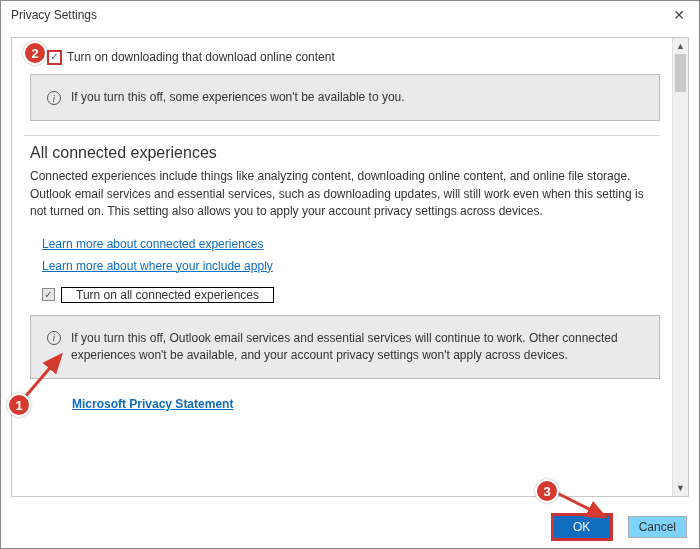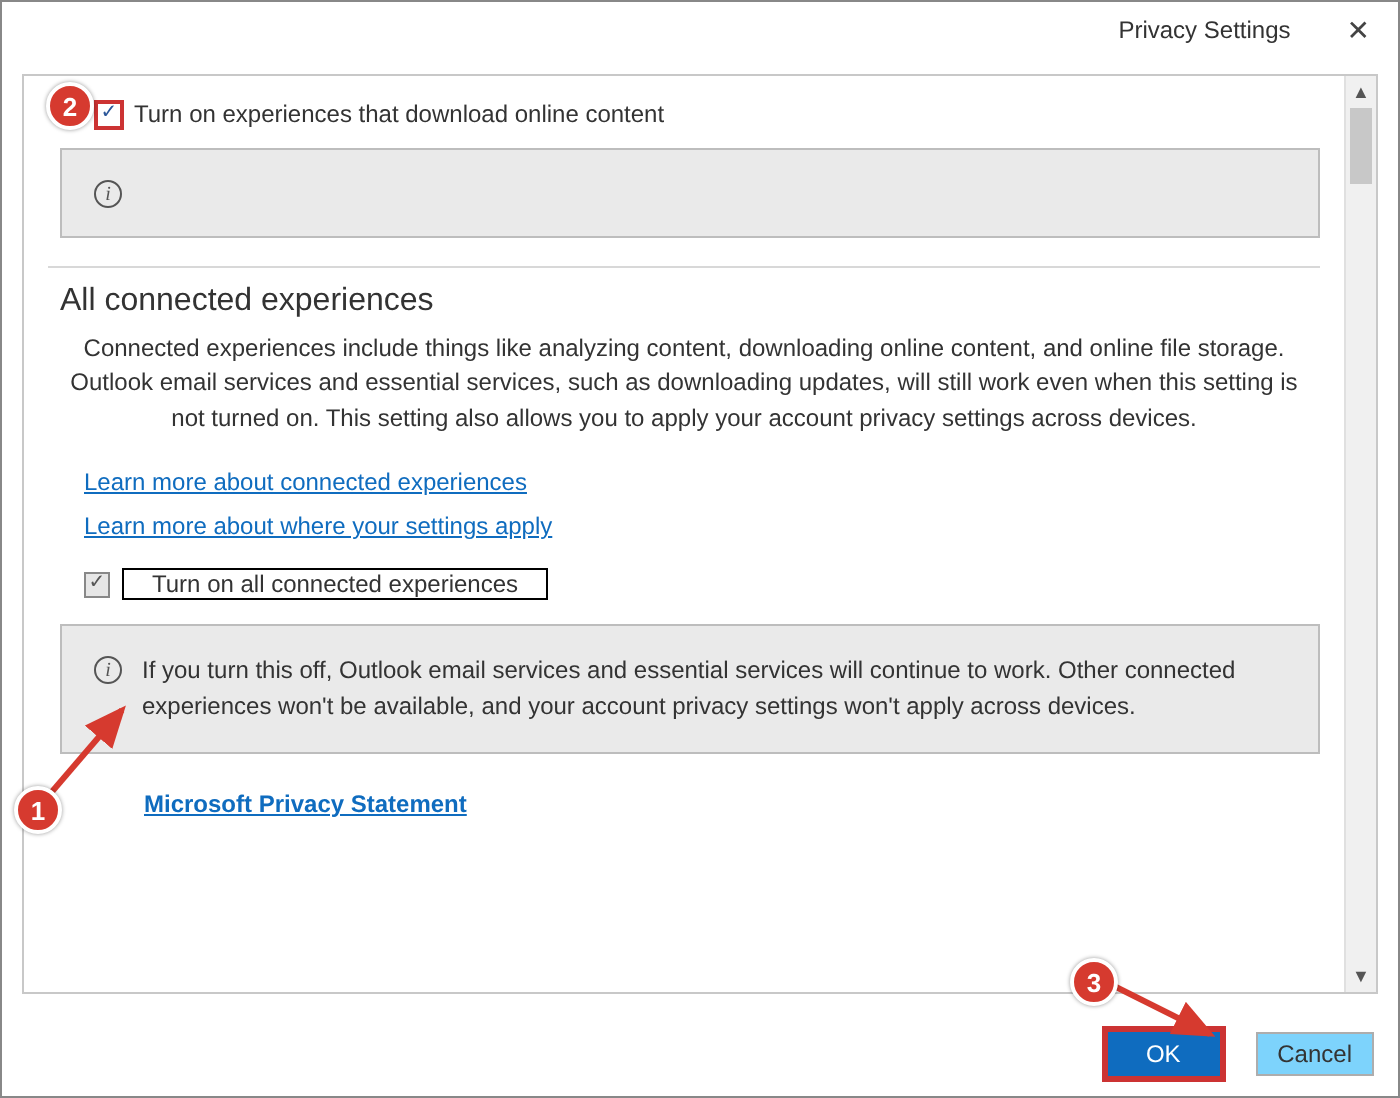--- a/index.html
+++ b/index.html
@@ -20,21 +20,21 @@
     height: 549px;
     position: relative;
     background: #fff;
     display: flex;
     flex-direction: column;
   }
   .titlebar {
     height: 28px;
     display: flex;
     align-items: center;
-    justify-content: flex-end;
+    justify-content: space-between;
     padding: 0 8px 0 10px;
     font-size: 12px;
     color: #333;
     gap: 22px;
   }
   .titlebar .title { }
   .close-x {
     font-size: 14px;
     color: #444;
     cursor: pointer;
@@ -152,21 +152,20 @@
     font-size: 16px;
     font-weight: 400;
     color: #333;
     margin: 4px 0 6px 6px;
   }
   .section-desc {
     font-size: 12px;
     color: #333;
     line-height: 1.45;
     margin: 0 6px 10px 6px;
-    text-align: center;
   }
   .link {
     color: #0f6cbf;
     text-decoration: underline;
     cursor: pointer;
     display: inline-block;
   }
   .link-row { margin: 16px 0 4px 18px; }
 
   .check-row2 {
@@ -246,37 +245,38 @@
 
   <div class="body-area">
     <div class="scroll-pane">
 
       <div class="scroll-content">
 
         <div class="check-row">
           <span class="checkbox hi">
             <span class="tick">✓</span>
           </span>
-          <span class="check-label">Turn on experiences that download online content</span>
+          <span class="check-label">Turn on downloading that download online content</span>
         </div>
 
         <div class="info-banner">
           <span class="info-icon">i</span>
+          <span class="info-text">If you turn this off, some experiences won't be available to you.</span>
         </div>
 
         <div class="section-divider"></div>
 
         <div class="section-title">All connected experiences</div>
         <div class="section-desc">Connected experiences include things like analyzing content, downloading online content, and online file storage. Outlook email services and essential services, such as downloading updates, will still work even when this setting is not turned on. This setting also allows you to apply your account privacy settings across devices.</div>
 
         <div class="link-row">
           <span class="link">Learn more about connected experiences</span>
         </div>
         <div class="link-row" style="margin-top:8px;">
-          <span class="link">Learn more about where your settings apply</span>
+          <span class="link">Learn more about where your include apply</span>
         </div>
 
         <div class="check-row2">
           <span class="checkbox gray">
             <span class="tick">✓</span>
           </span>
           <span class="check-label focused">Turn on all connected experiences</span>
         </div>
 
         <div class="info-banner tall">

